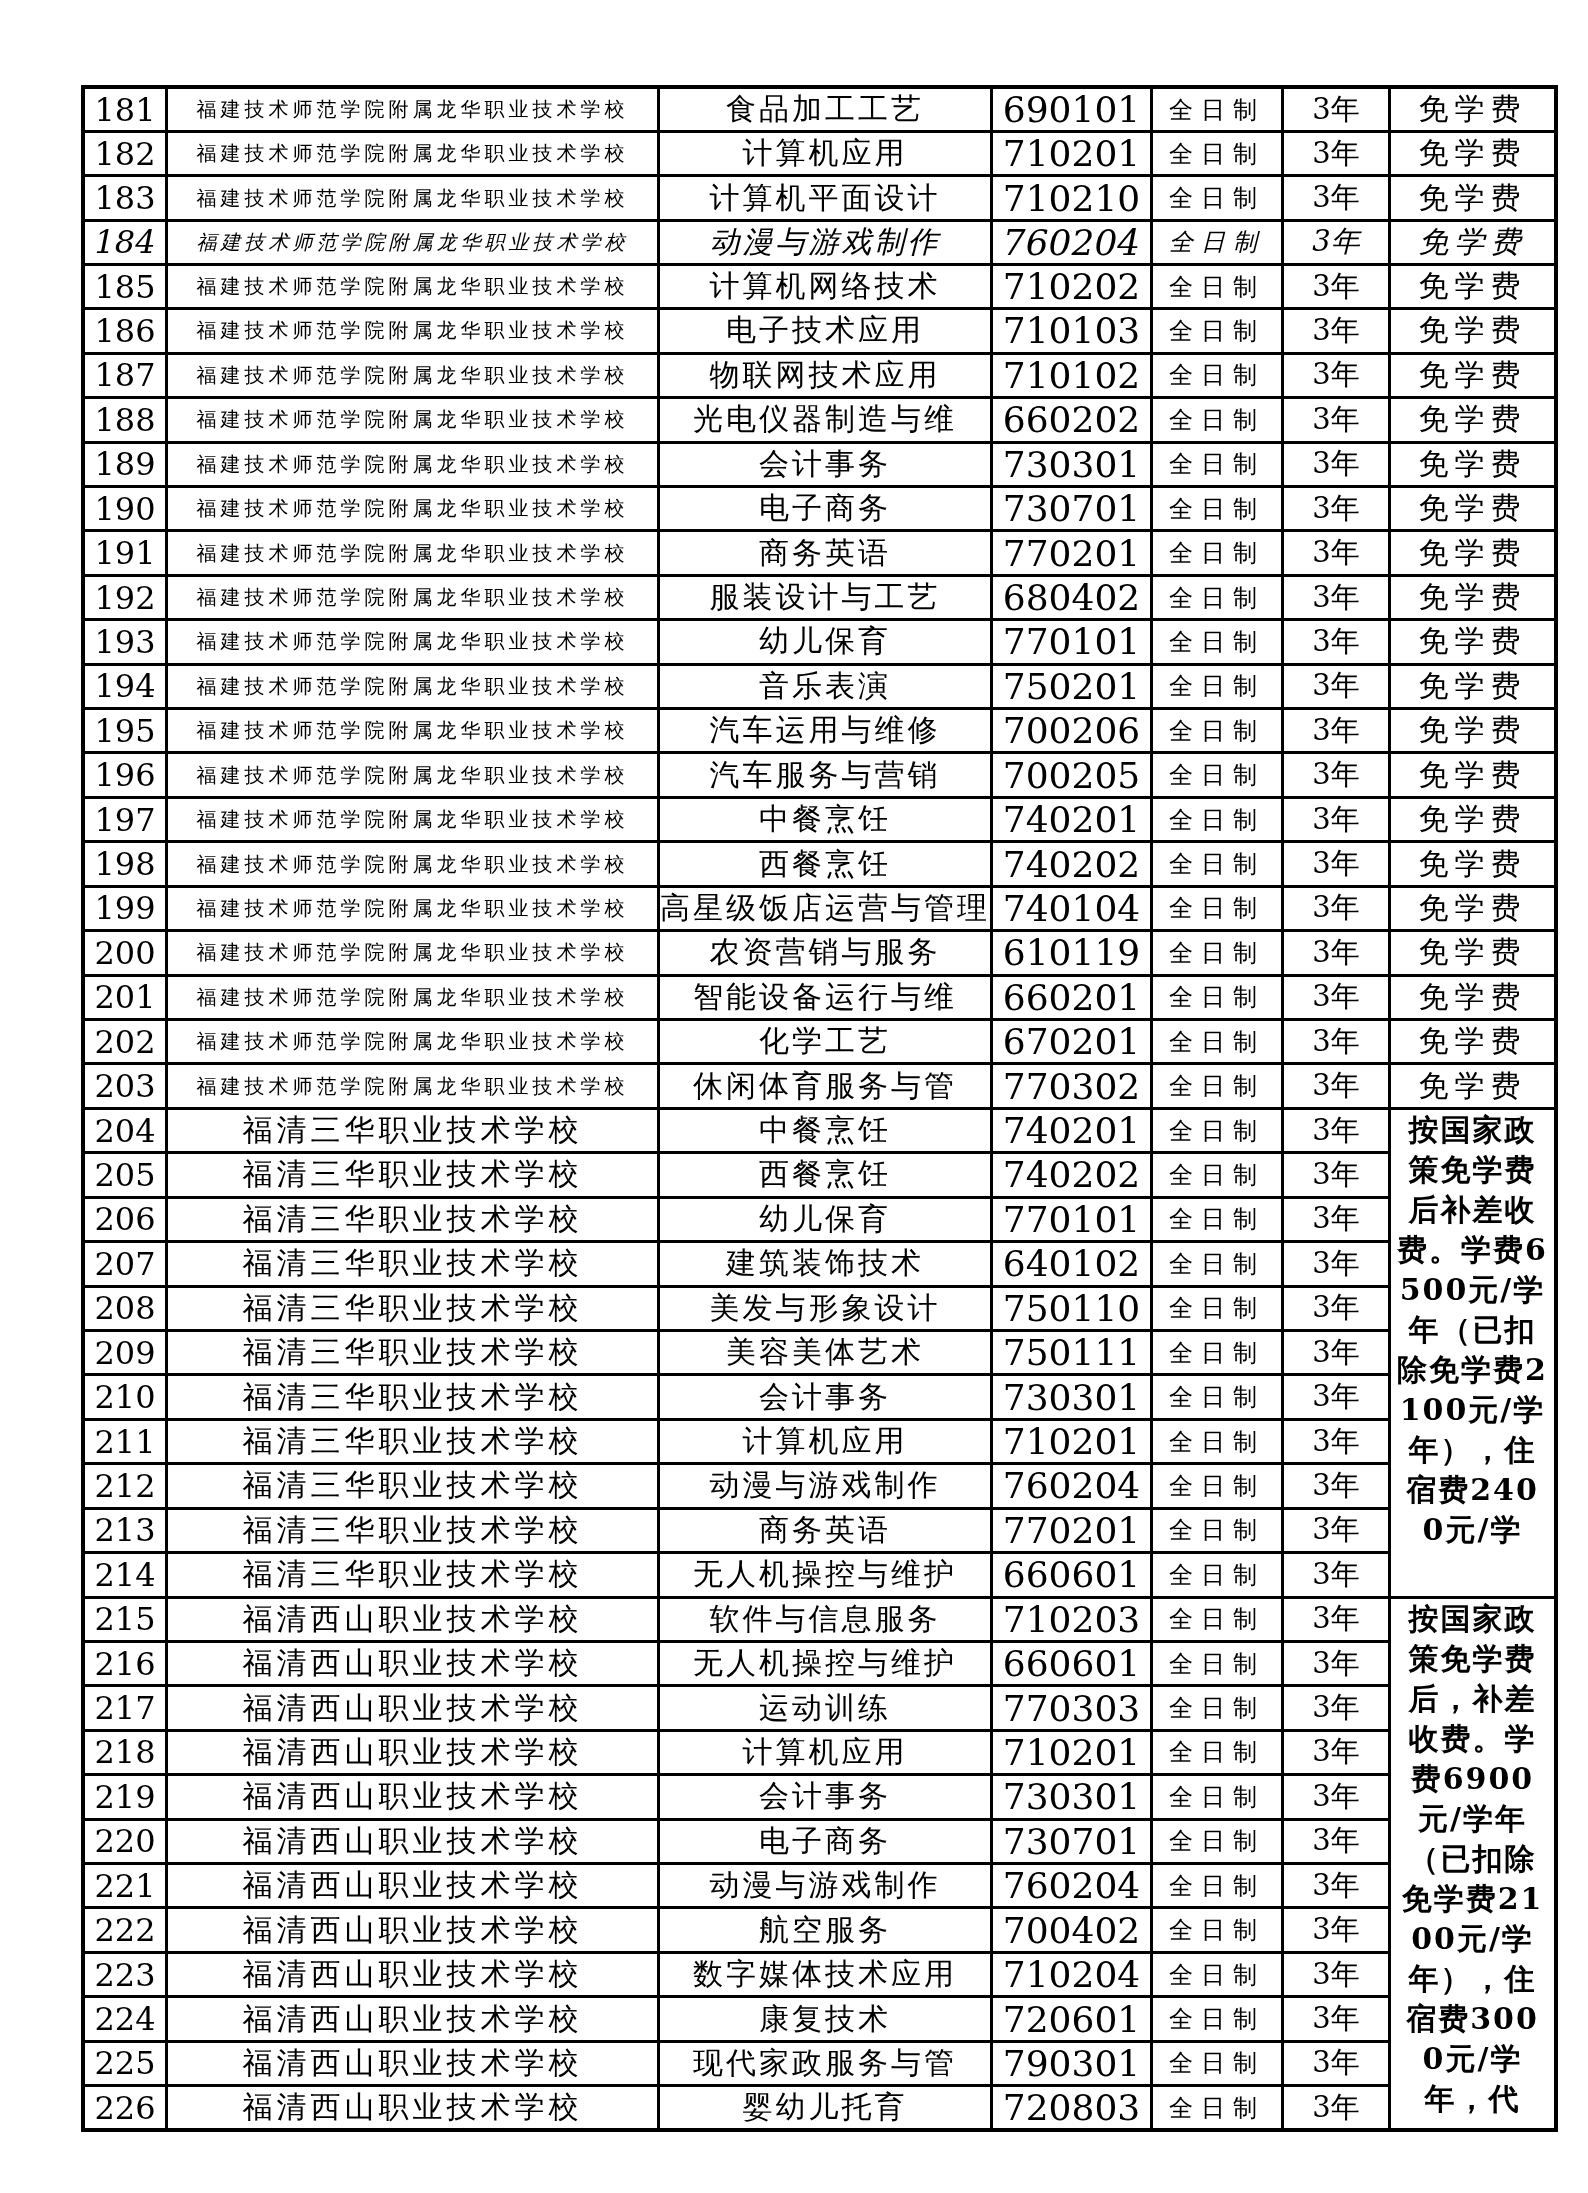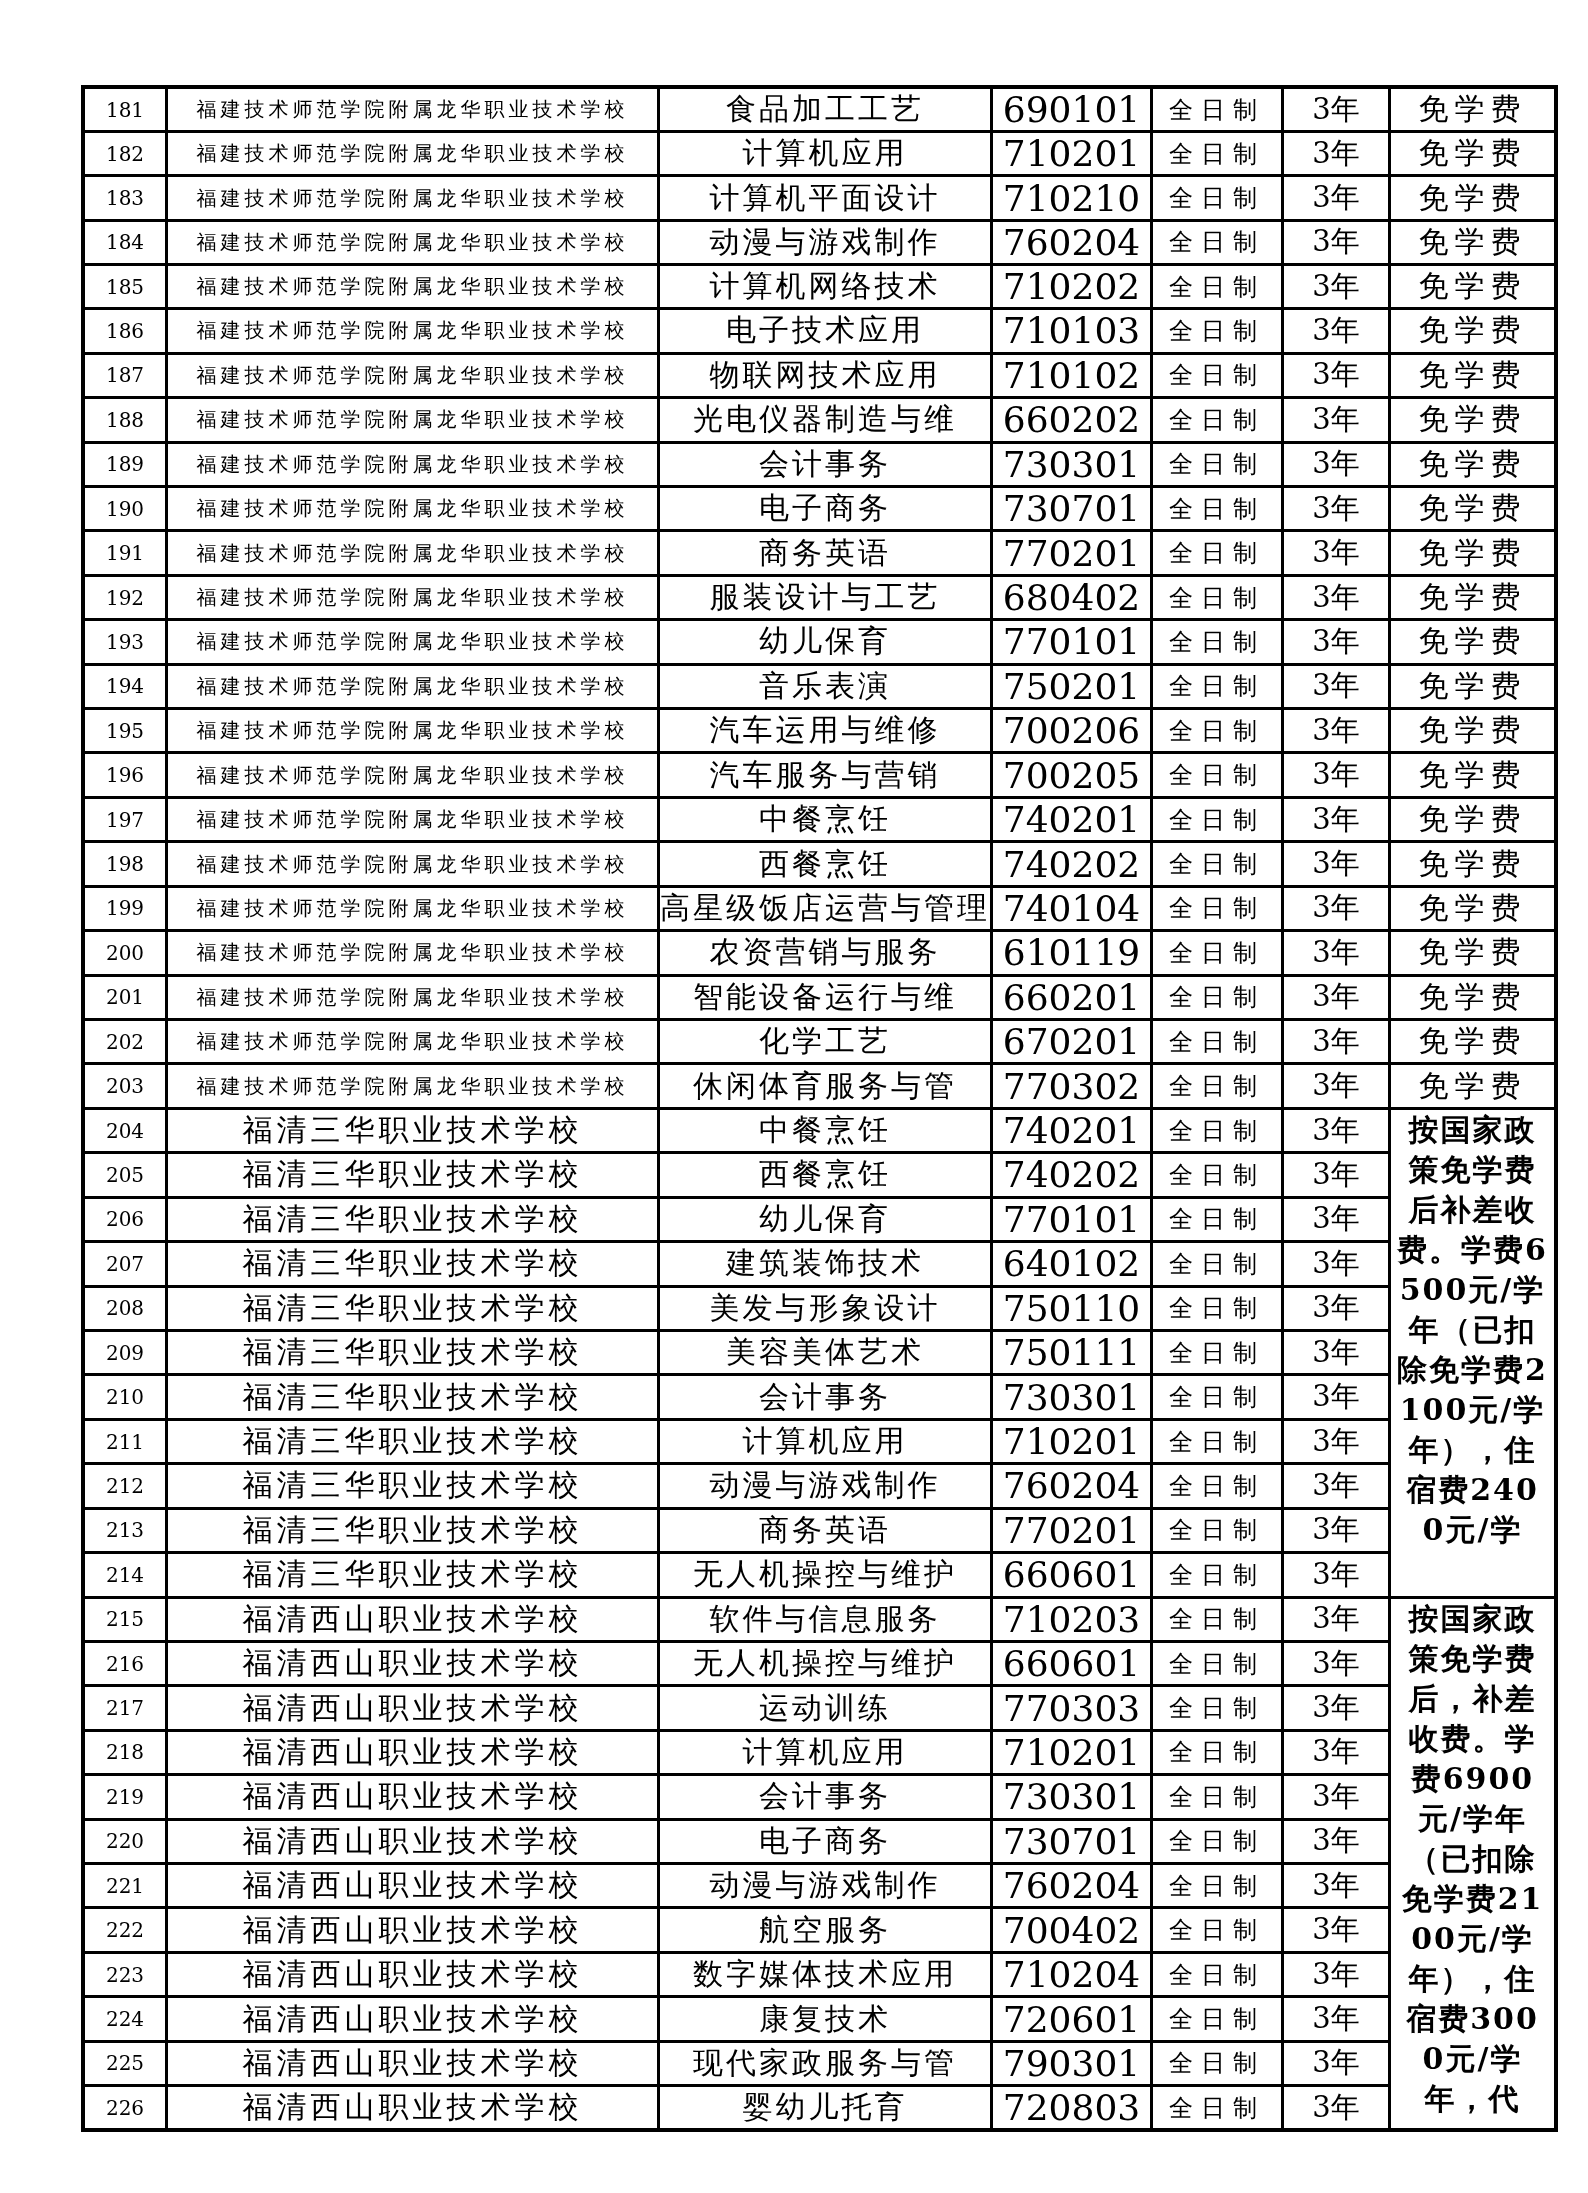--- a/index.html
+++ b/index.html
@@ -10,21 +10,21 @@
     border:4px solid #000;
   }
   .sheet td {
     border:3px solid #000;
     height:38px; padding:0;
     text-align:center; vertical-align:middle;
     overflow:hidden; white-space:nowrap;
     color:#000;
     font-family:"DejaVu Serif","Liberation Serif",serif;
   }
-  .c-no   { width:80px;  font-size:20px; }
+  .c-no   { width:80px;  font-size:32px; }
   .c-sch  { width:489px; font-size:30px; letter-spacing:4px; }
   .c-sch.small { font-size:20px; letter-spacing:4px; }
   .c-maj  { width:328px; font-size:30px; letter-spacing:3px; }
   .c-code { width:157px; font-size:36px; font-family:"Liberation Serif","DejaVu Serif",serif; }
   .c-mode { width:128px; font-size:24px; letter-spacing:8px; }
   .c-dur  { width:104px; font-size:29px; }
   .c-fee  { width:155px; font-size:30px; letter-spacing:6px; }
   .c-fee.merged {
     white-space:normal; vertical-align:top;
     font-size:30px; letter-spacing:2px; line-height:40px;
@@ -57,21 +57,21 @@
       </tr>
       <tr style="height: 44.43px;">
         <td class="c-no">183</td>
         <td class="c-sch small">福建技术师范学院附属龙华职业技术学校</td>
         <td class="c-maj">计算机平面设计</td>
         <td class="c-code">710210</td>
         <td class="c-mode">全日制</td>
         <td class="c-dur">3年</td>
         <td class="c-fee">免学费</td>
       </tr>
-      <tr style="height: 33px;">
+      <tr style="height: 33px; font-style: italic;">
         <td class="c-no">184</td>
         <td class="c-sch small">福建技术师范学院附属龙华职业技术学校</td>
         <td class="c-maj">动漫与游戏制作</td>
         <td class="c-code">760204</td>
         <td class="c-mode">全日制</td>
         <td class="c-dur">3年</td>
         <td class="c-fee">免学费</td>
       </tr>
       <tr style="height: 44.43px;">
         <td class="c-no">185</td>

